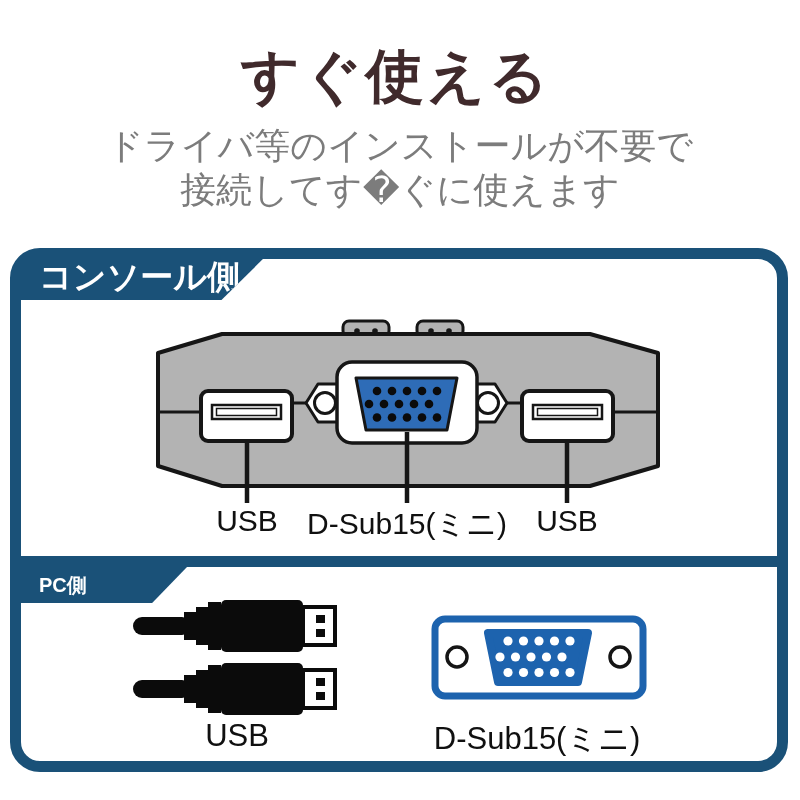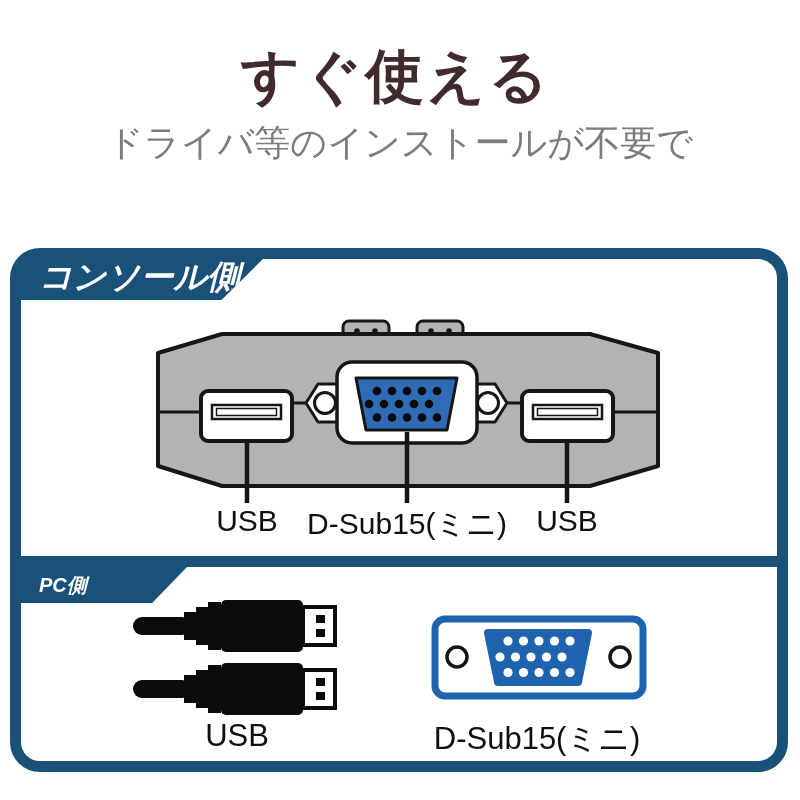--- a/index.html
+++ b/index.html
@@ -8,30 +8,30 @@
     font-family:"Liberation Sans","DejaVu Sans",sans-serif;
   }
   .abs{position:absolute;}
   
   .title{
     left:0;top:38px;width:792px;text-align:center;
     font-size:58px;font-weight:800;color:#402a2c;letter-spacing:3px;
   }
   .subtitle{
     left:0;top:124px;width:800px;text-align:center;
-    font-size:36px;font-weight:500;color:#7c7c7c;line-height:1.22;font-family:Liberation Mono, monospace;
+    font-size:36px;font-weight:500;color:#7c7c7c;line-height:1.22;
   }
   
   .frame{
     left:10px;top:248px;width:778px;height:524px;box-sizing:border-box;
     border:11px solid #1a5178;border-radius:30px;background:#ffffff;
   }
   .divider{left:13px;top:556px;width:774px;height:11px;background:#1a5178;}
   .banner{
-    background:#1a5178;color:#ffffff;font-weight:700;font-style:italic;
+    background:#1a5178;color:#ffffff;font-weight:700;
     display:flex;align-items:center;
   }
   .banner-console{
     left:21px;top:255px;width:228px;height:45px;font-size:33px;padding-left:18px;
     clip-path:polygon(0 0,100% 0,81.5% 100%,0 100%);
   }
   .banner-pc{
     left:21px;top:567px;width:148px;height:36px;font-size:20px;padding-left:18px;
     clip-path:polygon(0 0,100% 0,79% 100%,0 100%);
   }
@@ -43,20 +43,21 @@
   }
 </style>
 </head>
 <body>
 
 <div class="stage">
 
   <div class="abs title">すぐ使える</div>
   <div class="abs subtitle">
     <div>ドライバ等のインストールが不要で</div>
+    <div>接続してす�ぐに使えます</div>
   </div>
 
   <div class="abs frame"></div>
 
   <div class="abs banner banner-console">
     <span>コンソール側</span>
   </div>
 
   <svg class="abs" style="left:140px;top:315px;" width="540" height="195" viewBox="140 315 540 195">
 

